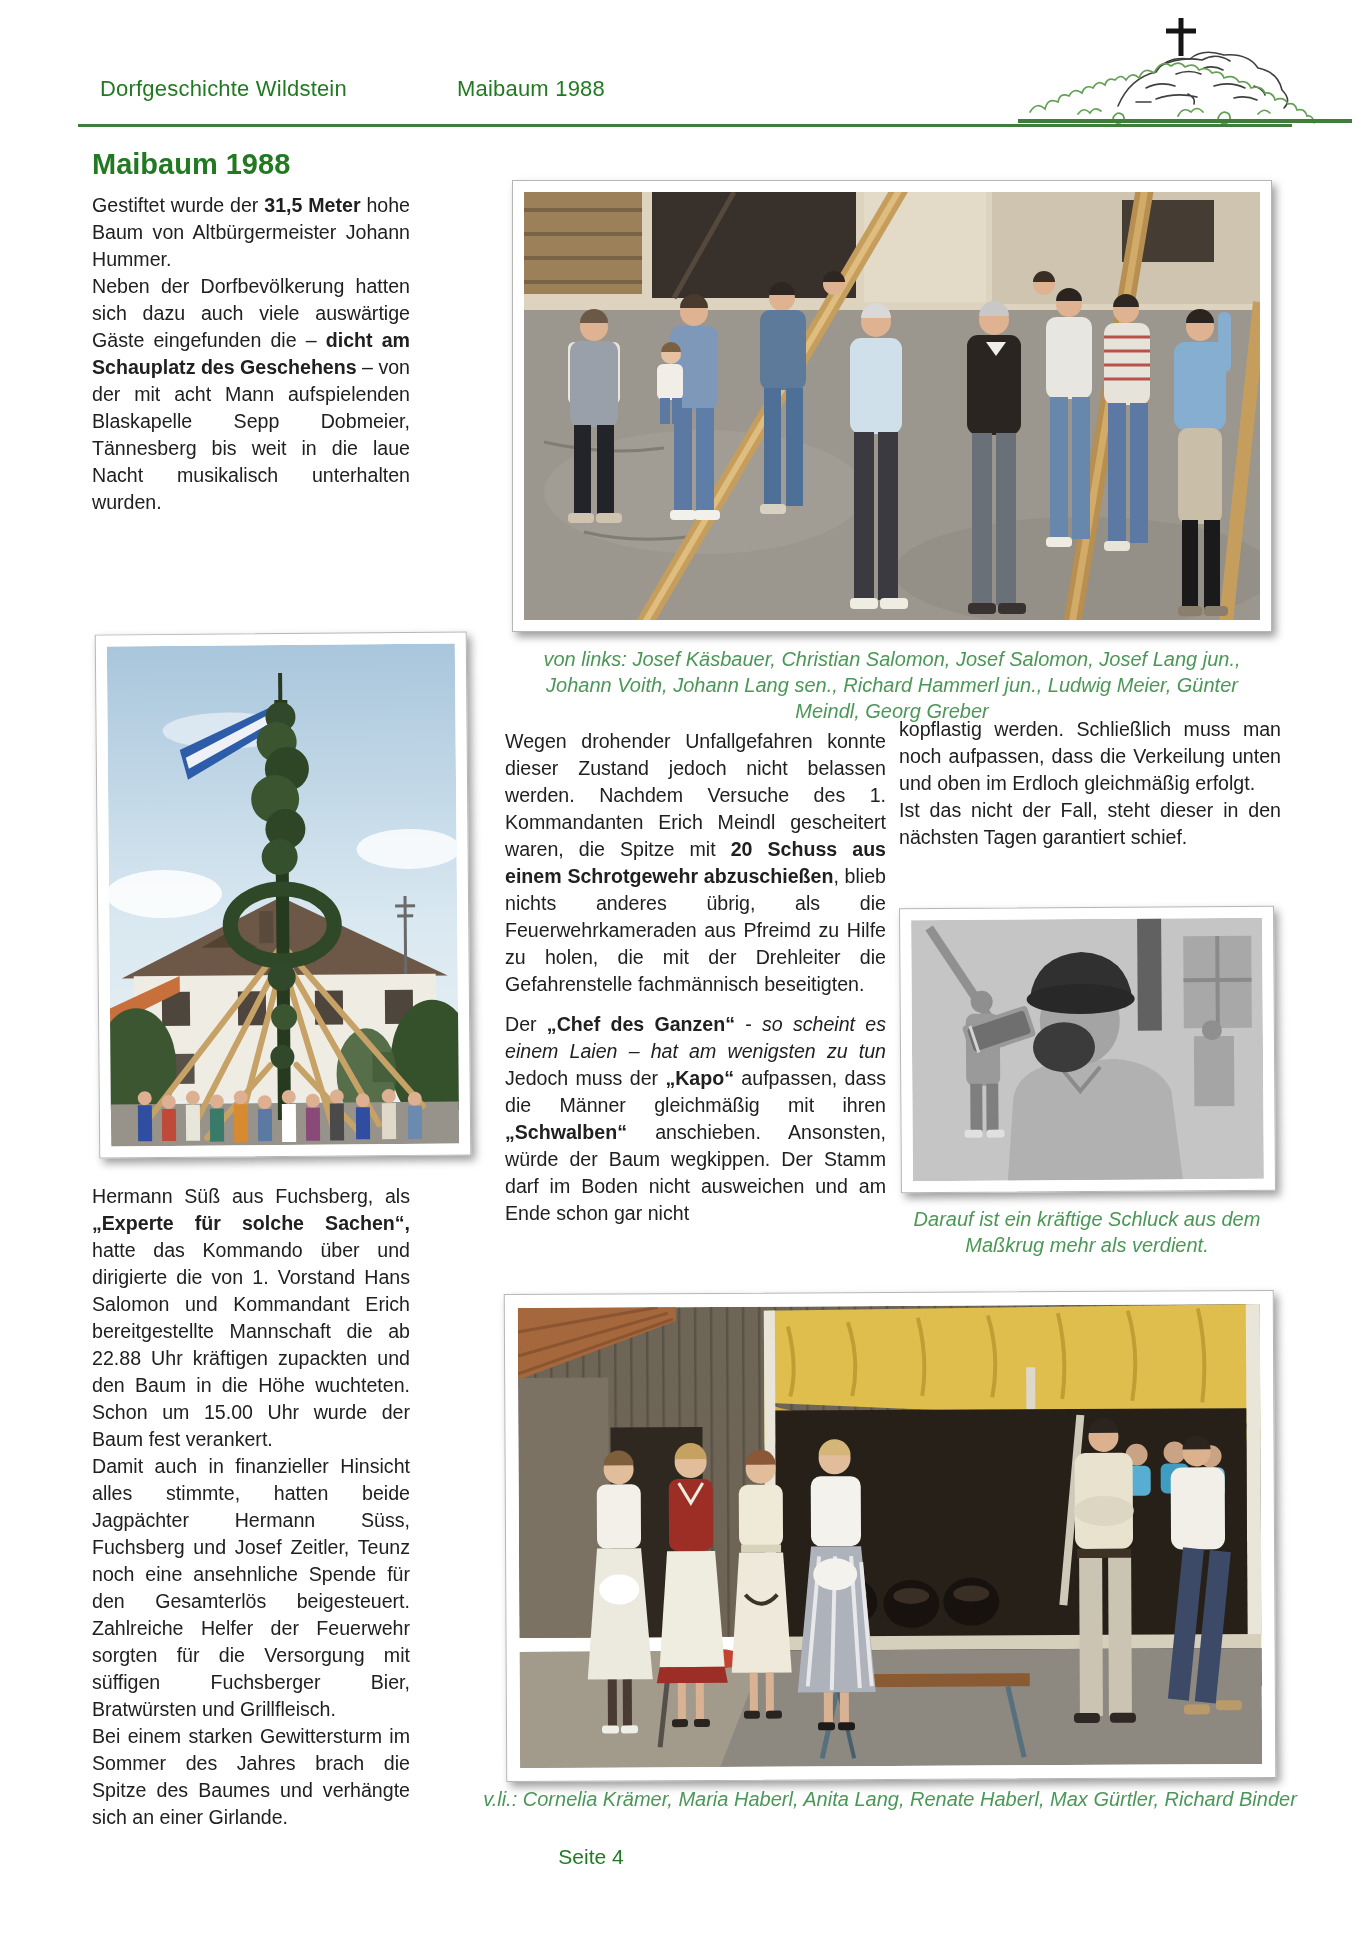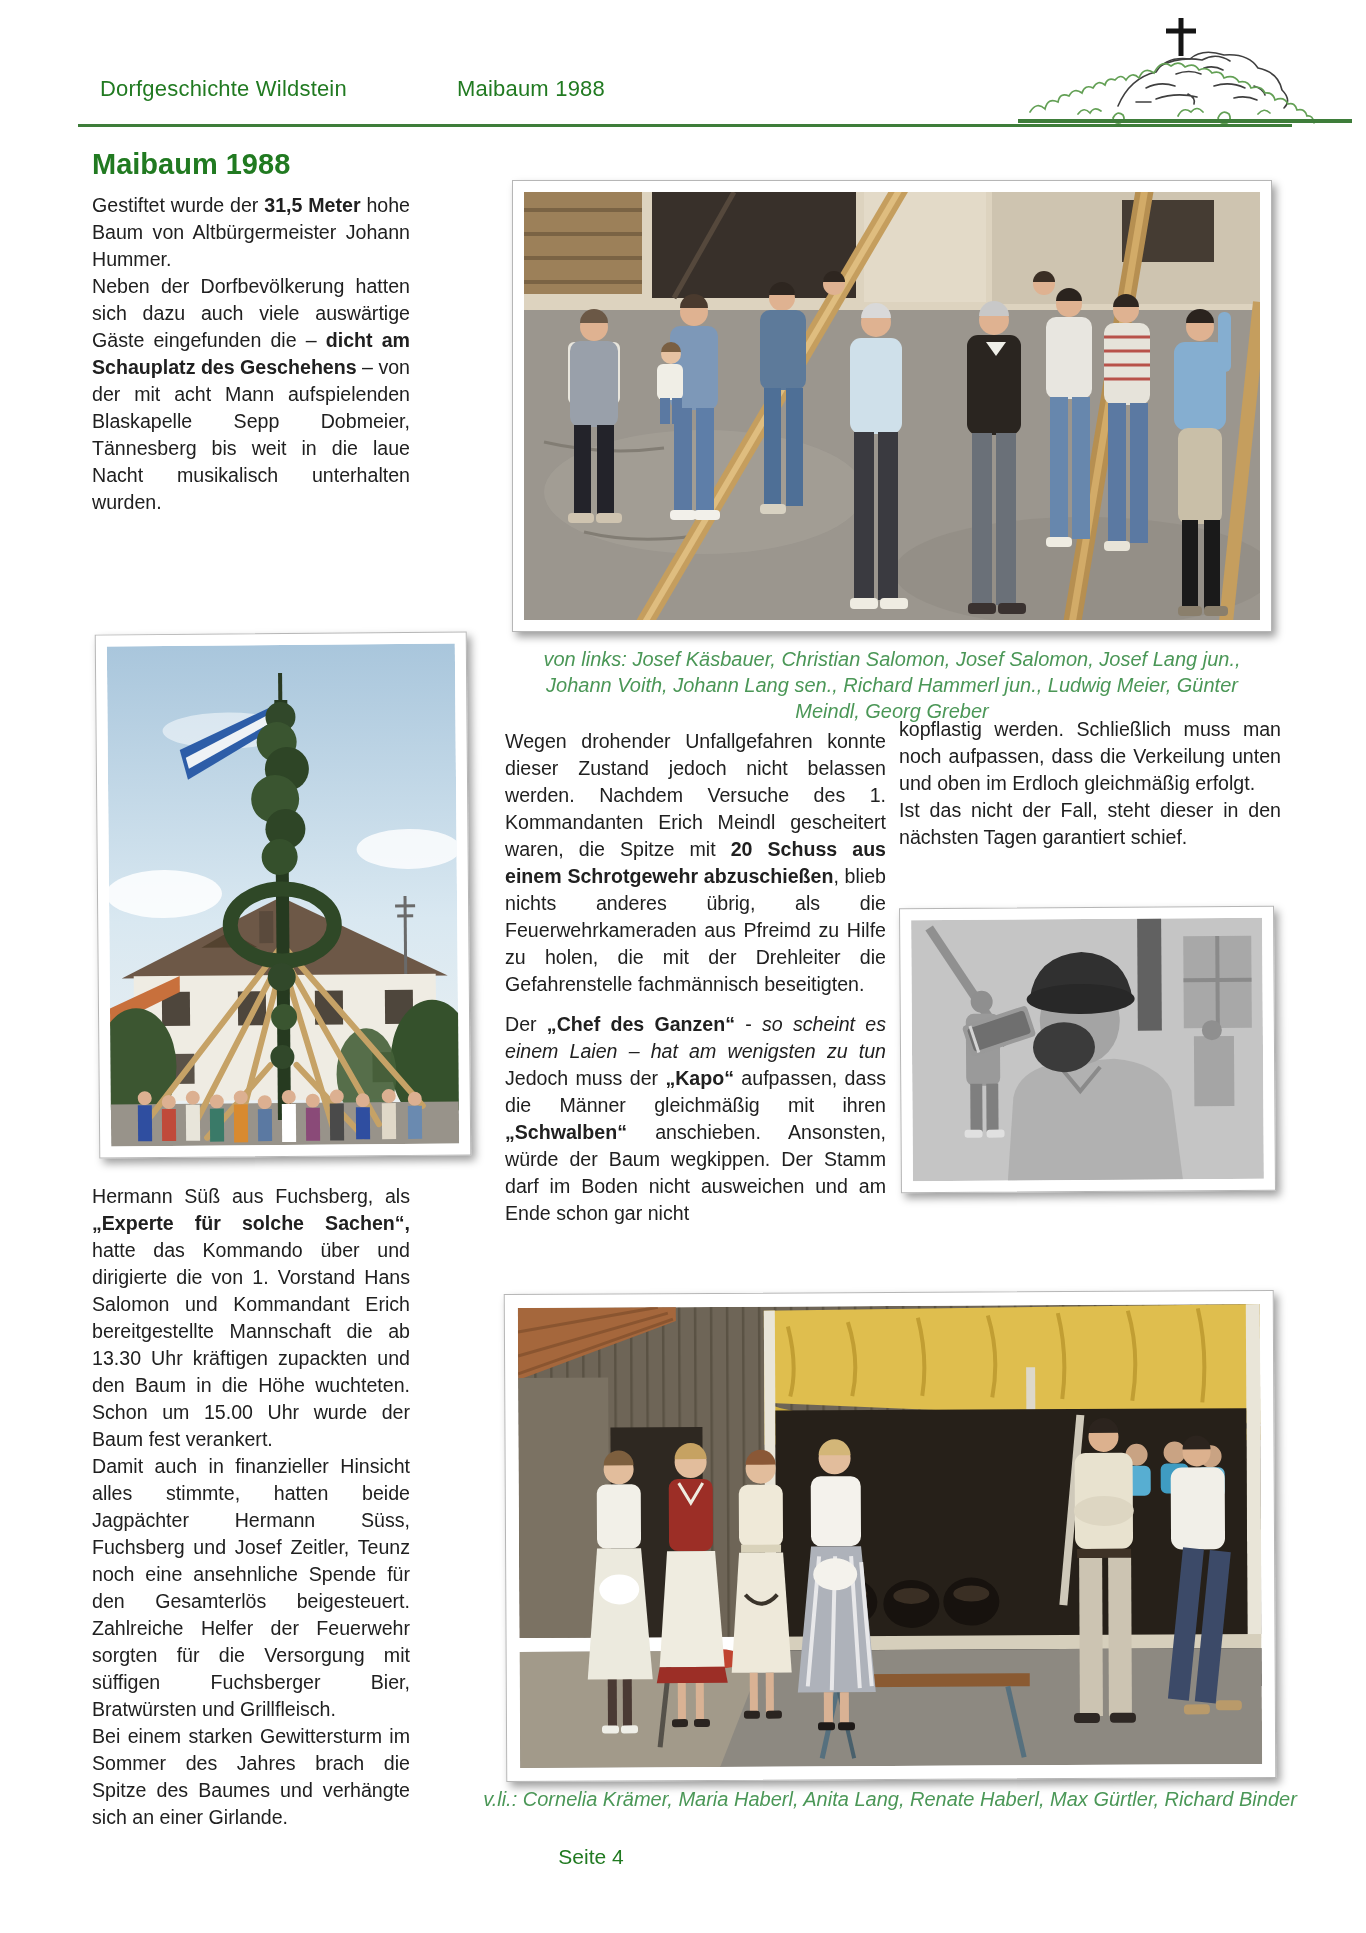--- a/index.html
+++ b/index.html
@@ -304,21 +304,21 @@
           </g>
         <g>
             <circle cx="304" cy="455" r="7" fill="#dcb091"></circle>
             <rect x="297" y="462" width="14" height="33" fill="#6a8ab0"></rect>
           </g>
       </g>
     </svg>
   </div>
 
   <div class="col col-left-bottom">
-    <p><span>Hermann Süß aus Fuchsberg, als </span><span class="b">„Experte für solche Sachen“,</span><span> hatte das Kommando über und dirigierte die von 1. Vorstand Hans Salomon und Kommandant Erich bereitgestellte Mannschaft die ab 13.30 Uhr kräftigen zupackten und den Baum in die Höhe wuchteten. Schon um 15.00 Uhr wurde der Baum fest verankert.</span></p>
+    <p><span>Hermann Süß aus Fuchsberg, als </span><span class="b">„Experte für solche Sachen“,</span><span> hatte das Kommando über und dirigierte die von 1. Vorstand Hans Salomon und Kommandant Erich bereitgestellte Mannschaft die ab 22.88 Uhr kräftigen zupackten und den Baum in die Höhe wuchteten. Schon um 15.00 Uhr wurde der Baum fest verankert.</span></p>
     <p><span>Damit auch in finanzieller Hinsicht alles stimmte, hatten beide Jagpächter Hermann Süss, Fuchsberg und Josef Zeitler, Teunz noch eine ansehnliche Spende für den Gesamterlös beigesteuert. Zahlreiche Helfer der Feuerwehr sorgten für die Versorgung mit süffigen Fuchsberger Bier, Bratwürsten und Grillfleisch.</span></p>
     <p><span>Bei einem starken Gewittersturm im Sommer des Jahres brach die Spitze des Baumes und verhängte sich an einer Girlande.</span></p>
   </div>
 
   <div class="col col-middle">
     <p><span>Wegen drohender Unfallgefahren konnte dieser Zustand jedoch nicht belassen werden. Nachdem Versuche des 1. Kommandanten Erich Meindl gescheitert waren, die Spitze mit </span><span class="b">20 Schuss aus einem Schrotgewehr abzuschießen</span><span>, blieb nichts anderes übrig, als die Feuerwehrkameraden aus Pfreimd zu Hilfe zu holen, die mit der Drehleiter die Gefahrenstelle fachmännisch beseitigten.</span></p>
     <p class="gap"><span>Der </span><span class="b">„Chef des Ganzen“</span><span> - </span><span class="i">so scheint es einem Laien – hat am wenigsten zu tun</span><span> Jedoch muss der </span><span class="b">„Kapo“</span><span> aufpassen, dass die Männer gleichmäßig mit ihren </span><span class="b">„Schwalben“</span><span> anschieben. Ansonsten, würde der Baum wegkippen. Der Stamm darf im Boden nicht ausweichen und am Ende schon gar nicht</span></p>
   </div>
 
   <div class="col col-right">
@@ -352,20 +352,21 @@
         <path d="M118,80 Q124,36 170,33 Q216,36 221,82 Q196,69 168,69 Q140,69 118,80 Z" fill="#2e2e2e"></path>
         <ellipse cx="169" cy="80" rx="54" ry="15" fill="#262626"></ellipse>
         <g transform="rotate(-18 110 104)">
           <rect x="52" y="88" width="68" height="32" rx="4" fill="#9a9a9a"></rect>
           <rect x="56" y="92" width="60" height="24" rx="3" fill="#6f6f6f"></rect>
           <line x1="60" y1="90" x2="60" y2="118" stroke="#d5d5d5" stroke-width="3"></line>
         </g>
       </g>
     </svg>
   </div>
+  <div class="caption cap-beer">Darauf ist ein kräftige Schluck aus dem Maßkrug mehr als verdient.</div>
 
   <div class="photo photo-wagon">
     <svg viewBox="0 0 742 460" width="742" height="460">
       <defs>
         <pattern id="planks" width="16" height="20" patternUnits="userSpaceOnUse">
           <rect width="16" height="20" fill="#6e6557"></rect>
             <rect width="2.5" height="20" fill="#5a5244"></rect>
         </pattern>
       </defs>
       <rect width="742" height="330" fill="url(#planks)"></rect>

